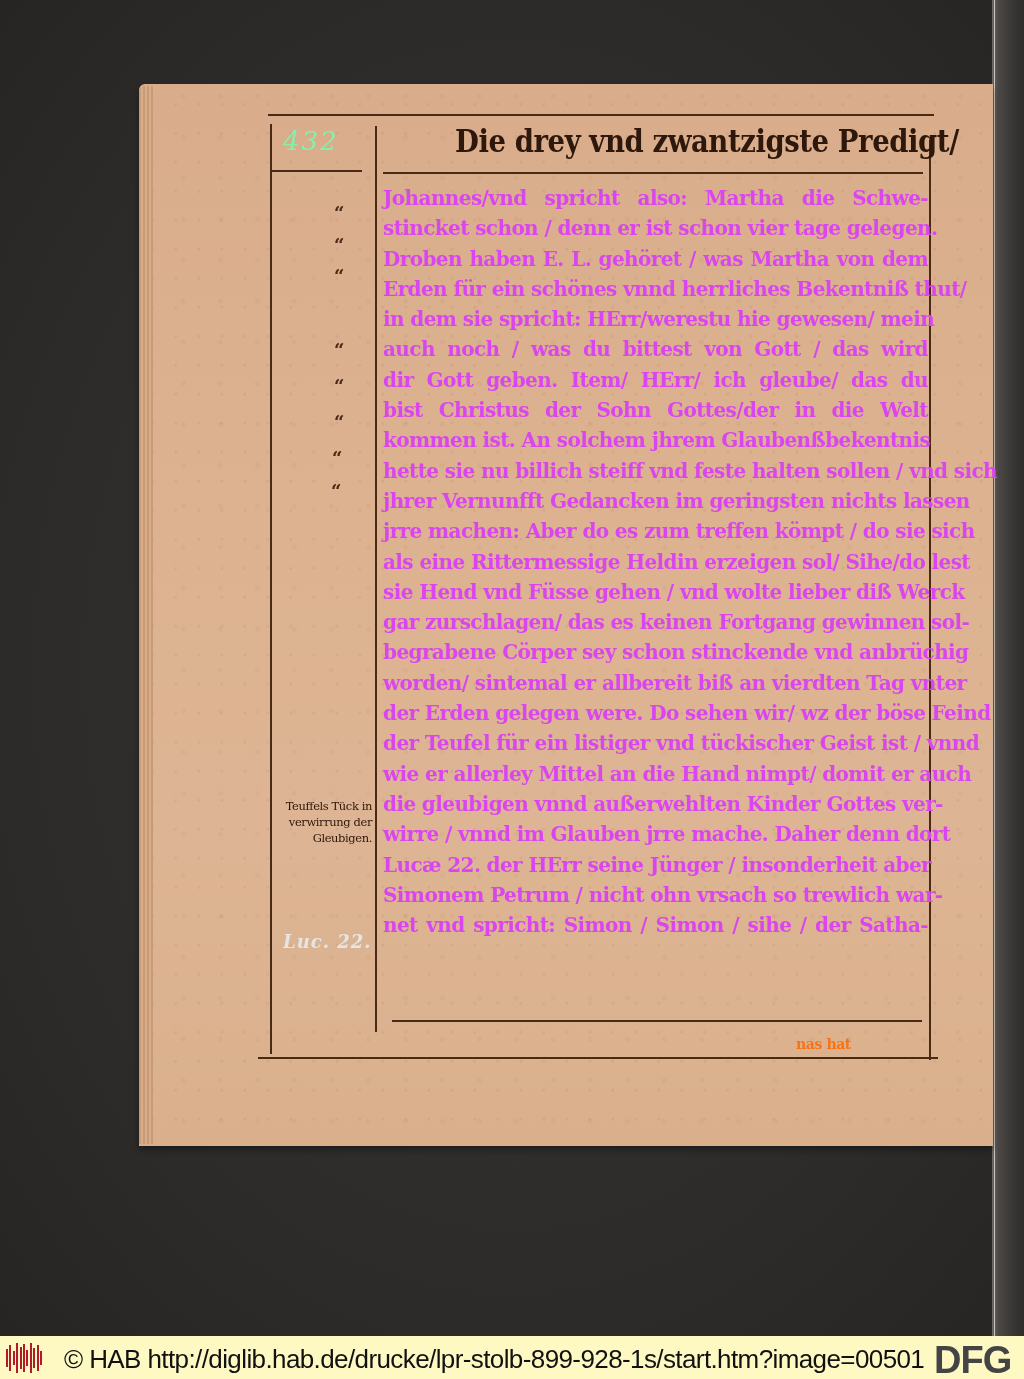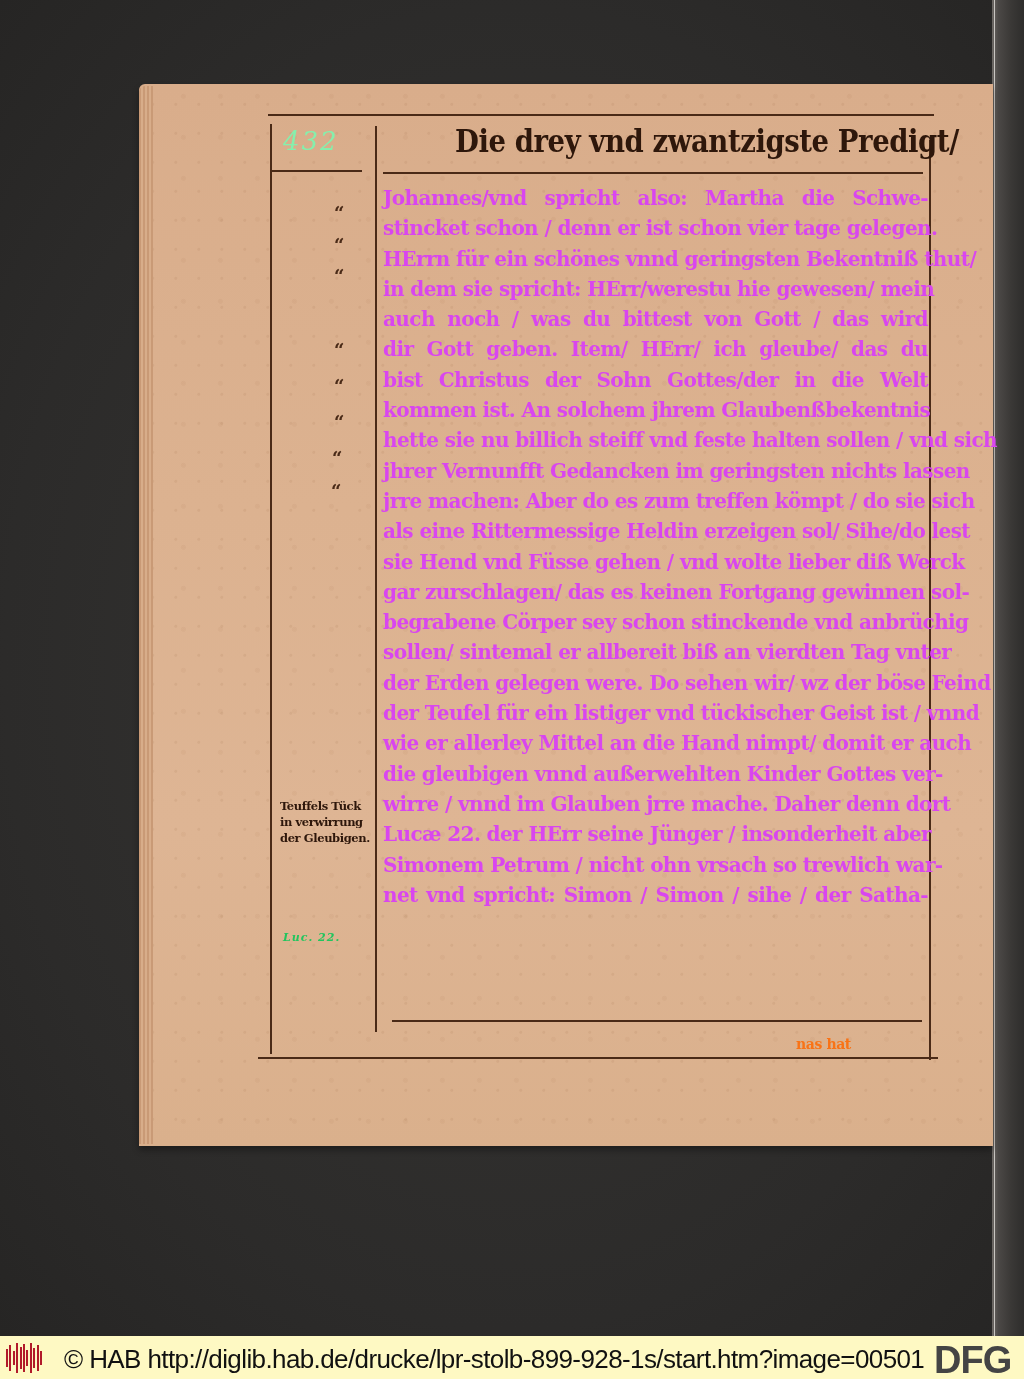--- a/index.html
+++ b/index.html
@@ -69,28 +69,29 @@
       text-align: justify; text-align-last: justify;
       letter-spacing: -0.6px;
     }
     .quote-marks { position: absolute; left: 334px; top: 0; }
     .qm {
       position: absolute; font-family: "DejaVu Serif", serif; font-weight: bold;
       font-size: 18px; color: #4a2a17; width: 20px;
     }
     .margin-note {
       position: absolute; left: 280px; top: 798px; width: 92px;
-      font-family: "DejaVu Serif", serif; font-weight: bold;
+      font-family: "DejaVu Serif", serif; font-weight: normal;
       font-size: 11.5px; line-height: 16px; color: #2e170b;
       letter-spacing: -0.4px;
+      text-align: right;
     }
     .margin-ref {
       position: absolute; left: 283px; top: 931px;
       font-family: "DejaVu Serif", serif; font-weight: bold; font-style: italic;
-      font-size: 11px; color: #22c55e; letter-spacing: 1px;
+      font-size: 18px; color: #e5e5e5; letter-spacing: 1px;
     }
     .catchword {
       position: absolute; left: 796px; top: 1036px;
       font-family: "DejaVu Serif", serif; font-weight: bold;
       font-size: 14px; color: #f97316; letter-spacing: -0.4px;
     }
     
     .footer-bar {
       position: absolute; left: 0; top: 1336px; width: 1024px; height: 43px;
       background: #fef9c3;
@@ -141,34 +142,35 @@
   <div class="qm" style="top:340px">“</div>
   <div class="qm" style="top:376px">“</div>
   <div class="qm" style="top:412px">“</div>
   <div class="qm" style="top:448px;left:-2px">“</div>
   <div class="qm" style="top:481px;left:-3px">“</div>
 </div>
 
 <div class="body-text">
   <div class="line">Johannes/vnd spricht also: Martha die Schwe-</div>
   <div class="line">stincket schon / denn er ist schon vier tage gelegen.</div>
-  <div class="line">HErrn für ein schönes vnnd geringsten Bekentniß thut/</div>
+  <div class="line">Droben haben E. L. gehöret / was Martha von dem</div>
+  <div class="line">Erden für ein schönes vnnd herrliches Bekentniß thut/</div>
   <div class="line">in dem sie spricht: HErr/werestu hie gewesen/ mein</div>
   <div class="line">auch noch / was du bittest von Gott / das wird</div>
   <div class="line">dir Gott geben. Item/ HErr/ ich gleube/ das du</div>
   <div class="line">bist Christus der Sohn Gottes/der in die Welt</div>
   <div class="line">kommen ist. An solchem jhrem Glaubenßbekentnis</div>
   <div class="line">hette sie nu billich steiff vnd feste halten sollen / vnd sich</div>
   <div class="line">jhrer Vernunfft Gedancken im geringsten nichts lassen</div>
   <div class="line">jrre machen: Aber do es zum treffen kömpt / do sie sich</div>
   <div class="line">als eine Rittermessige Heldin erzeigen sol/ Sihe/do lest</div>
   <div class="line">sie Hend vnd Füsse gehen / vnd wolte lieber diß Werck</div>
   <div class="line">gar zurschlagen/ das es keinen Fortgang gewinnen sol-</div>
   <div class="line">begrabene Cörper sey schon stinckende vnd anbrüchig</div>
-  <div class="line">sollen/ sintemal er allbereit biß an vierdten Tag vnter</div>
+  <div class="line">worden/ sintemal er allbereit biß an vierdten Tag vnter</div>
   <div class="line">der Erden gelegen were. Do sehen wir/ wz der böse Feind</div>
   <div class="line">der Teufel für ein listiger vnd tückischer Geist ist / vnnd</div>
   <div class="line">wie er allerley Mittel an die Hand nimpt/ domit er auch</div>
   <div class="line">die gleubigen vnnd außerwehlten Kinder Gottes ver-</div>
   <div class="line">wirre / vnnd im Glauben jrre mache. Daher denn dort</div>
   <div class="line">Lucæ 22. der HErr seine Jünger / insonderheit aber</div>
   <div class="line">Simonem Petrum / nicht ohn vrsach so trewlich war-</div>
   <div class="line">net vnd spricht: Simon / Simon / sihe / der Satha-</div>
 </div>
 

